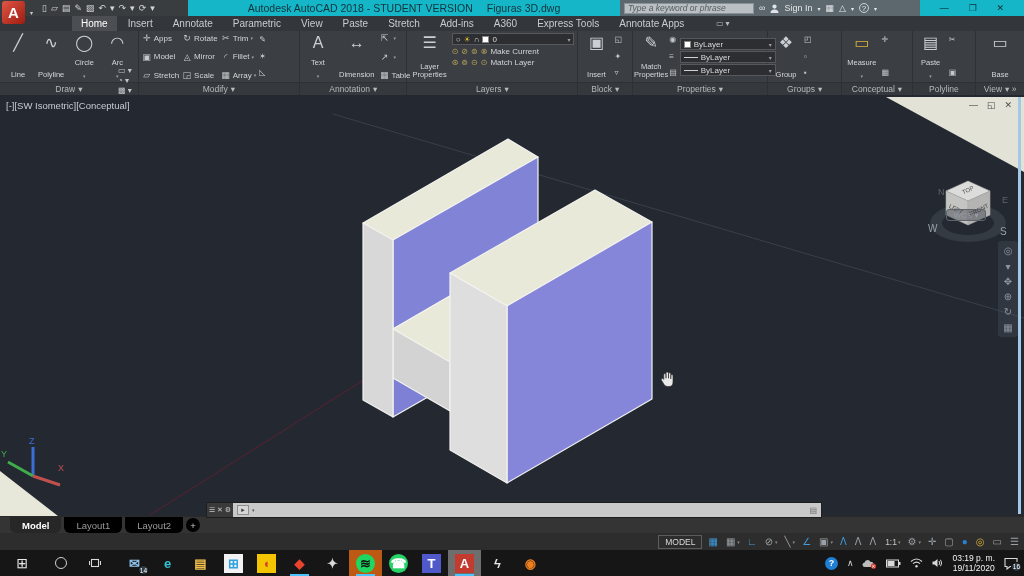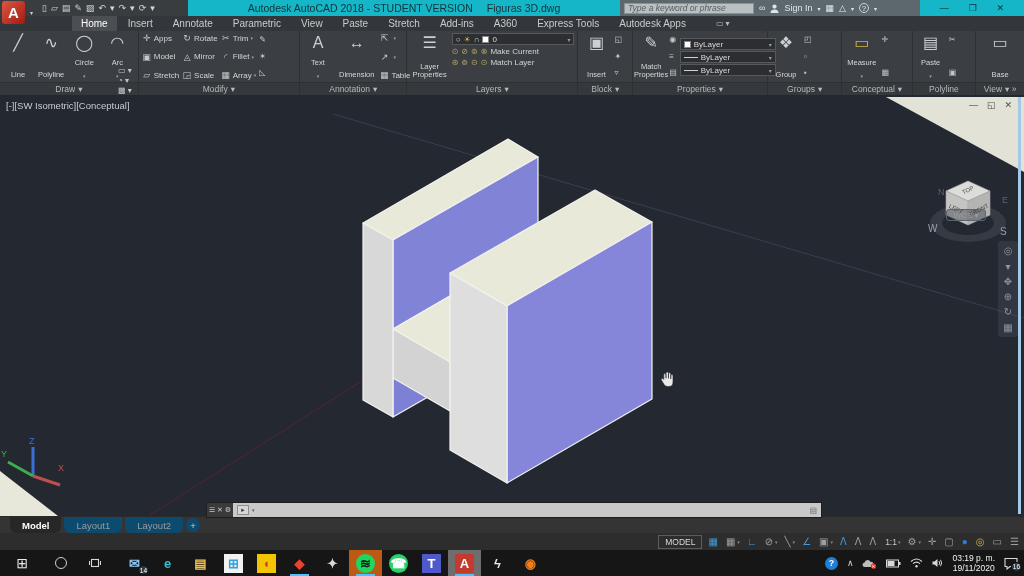--- a/index.html
+++ b/index.html
@@ -69,21 +69,21 @@
   
   .cmddock{position:absolute;left:206px;top:502px;width:616px;height:16px;display:flex;z-index:20;border:1px solid #1e1e1e;}
   .cmd-left{width:26px;background:#3a3a3a;display:flex;align-items:center;justify-content:space-evenly;color:#c9c9c9;font-size:7px;}
   .cmd-main{flex:1;background:#c9c9c9;display:flex;align-items:center;padding:0 4px;gap:3px;}
   .cmd-prompt{width:12px;height:10px;border:1px solid #8e8e8e;background:#d6d6d6;color:#3f3f3f;font-size:7px;display:flex;align-items:center;justify-content:center;}
   .cmd-caret{font-size:5px;color:#555;}
   .cmd-right{margin-left:auto;color:#6e6e6e;font-size:8px;}
 
   
   .laytabs{position:absolute;left:0;top:516px;width:1024px;height:17px;background:#343434;display:flex;align-items:stretch;gap:3px;padding-left:10px;border-top:1px solid #2a2a2a;}
-  .ltab{display:flex;align-items:center;padding:0 12px;font-size:9.5px;color:#9b9b9b;background:#0c4a6e;border-radius:0 0 6px 6px;margin-top:0;}
+  .ltab{display:flex;align-items:center;padding:0 12px;font-size:9.5px;color:#9b9b9b;background:#000000;border-radius:0 0 6px 6px;margin-top:0;}
   .ltab.active{background:#272727;color:#ffffff;font-weight:bold;}
   .ltab.plus{border-radius:50%;width:14px;height:14px;align-self:center;padding:0;display:flex;align-items:center;justify-content:center;color:#cfcfcf;}
 
   
   .statusbar{position:absolute;left:0;top:533px;width:1024px;height:17px;background:#2d2d2d;display:flex;align-items:center;justify-content:flex-end;padding-right:4px;gap:6px;}
   .sb-model{border:1px solid #5c5c5c;color:#d8d8d8;font-size:8.5px;padding:0 6px;line-height:12px;}
   .sb-items{display:flex;align-items:center;gap:7px;}
   .sb-it{display:flex;align-items:center;gap:1px;color:#9aa0a6;font-size:10px;line-height:12px;}
   .sb-it .tt{font-size:8.5px;color:#c7c7c7;}
   .sb-it .cv{font-size:5px;color:#8a8a8a;}
@@ -162,21 +162,21 @@
   <div class="rtab active">Home</div>
       <div class="rtab">Insert</div>
       <div class="rtab">Annotate</div>
       <div class="rtab">Parametric</div>
       <div class="rtab">View</div>
       <div class="rtab">Paste</div>
       <div class="rtab">Stretch</div>
       <div class="rtab">Add-ins</div>
       <div class="rtab">A360</div>
       <div class="rtab">Express Tools</div>
-      <div class="rtab">Autodesk Apps</div>
+      <div class="rtab">Annotate Apps</div>
     </div>
   <div class="rtab-more" style="position:absolute;top:16px;left:710px;height:15px;">
     <span>▭</span>
     <span>▾</span>
   </div>
 
   <div class="ribbon">
 
     <div class="panel" style="flex:0 1 142px">
       <div class="panel-body">

